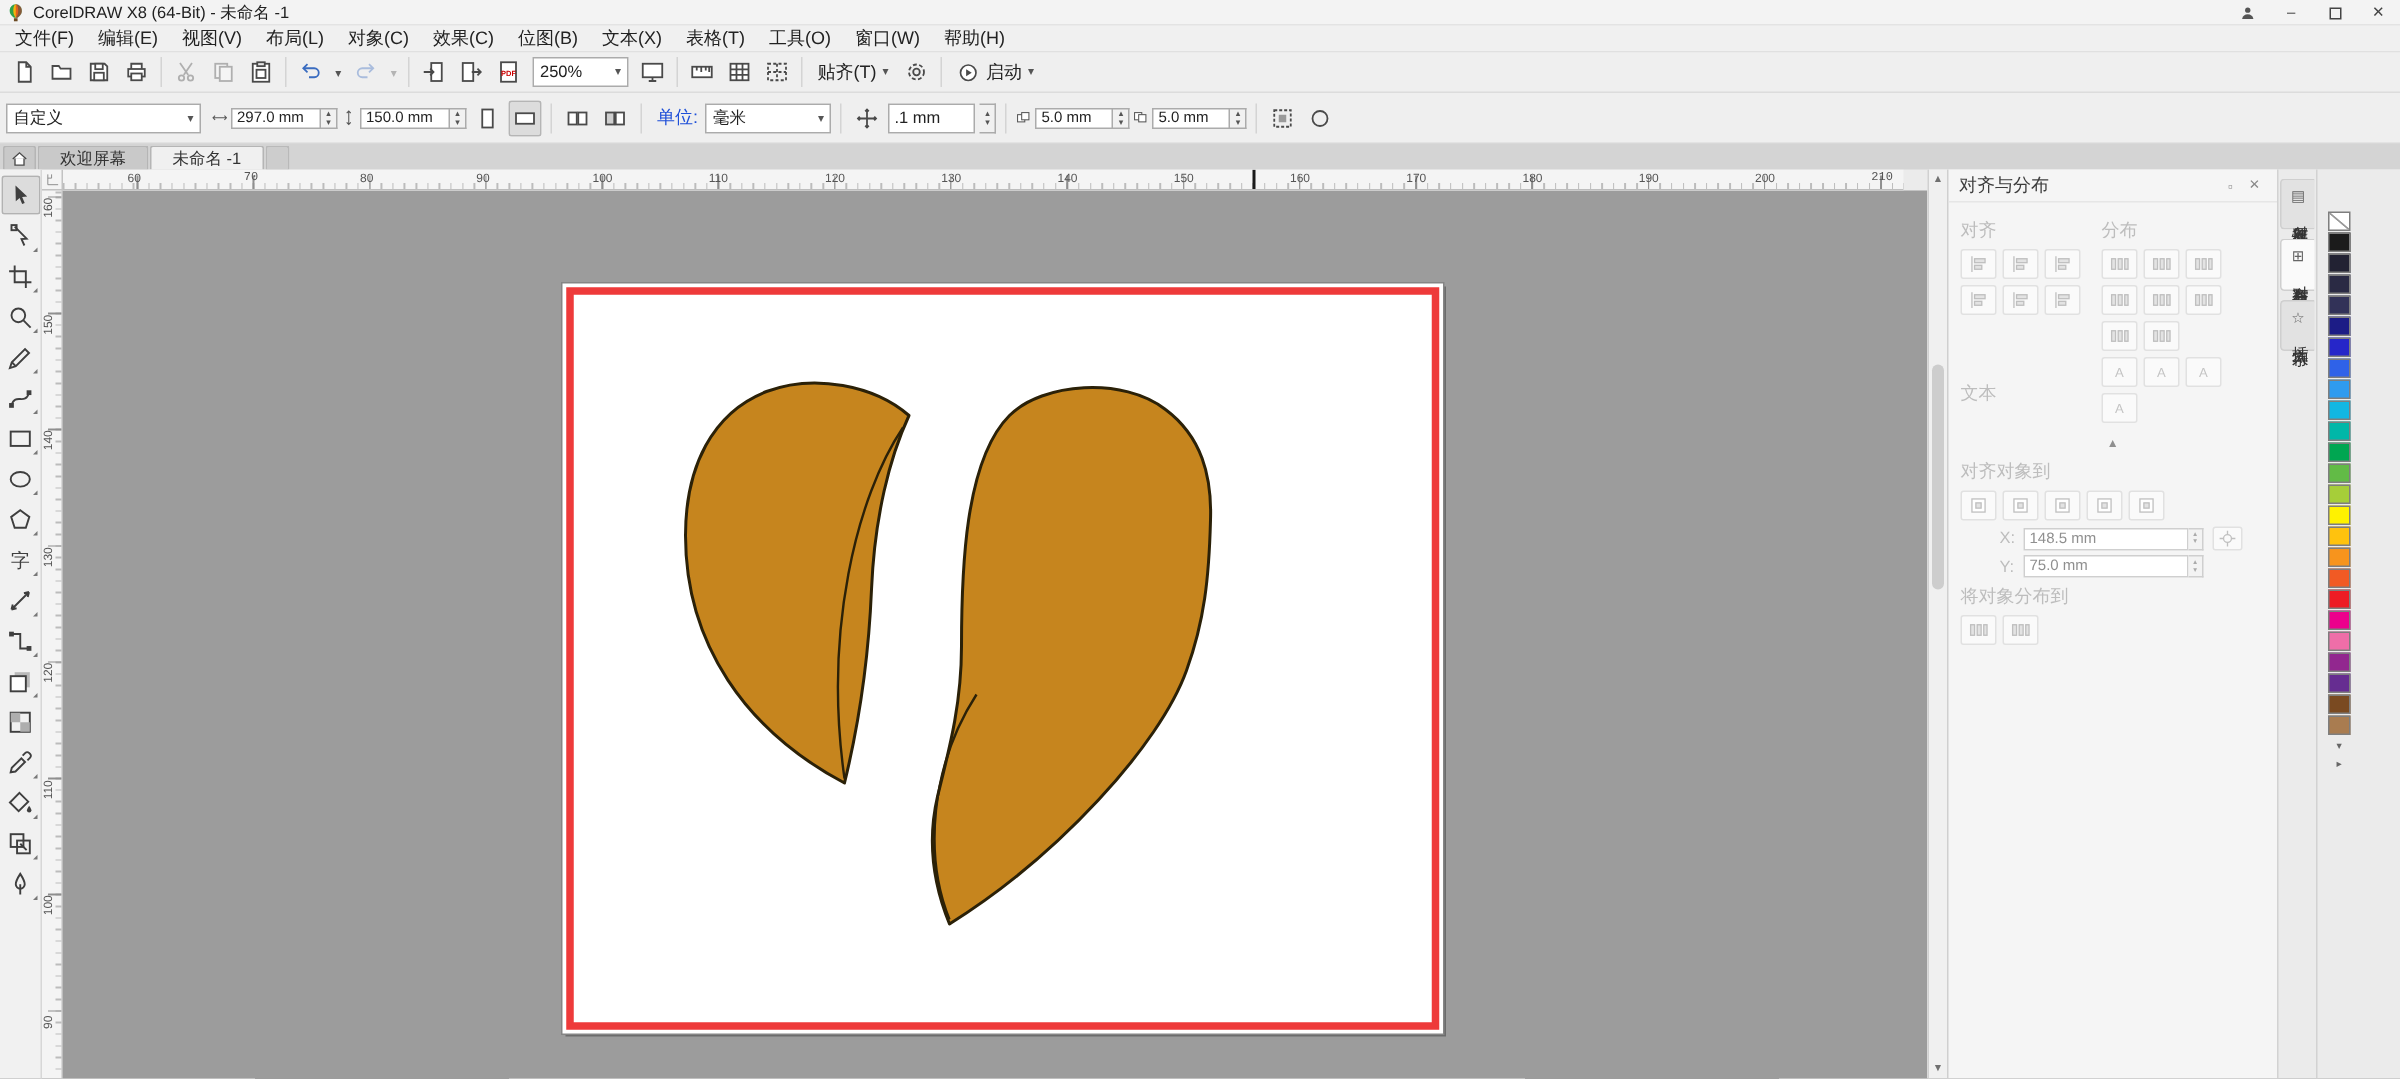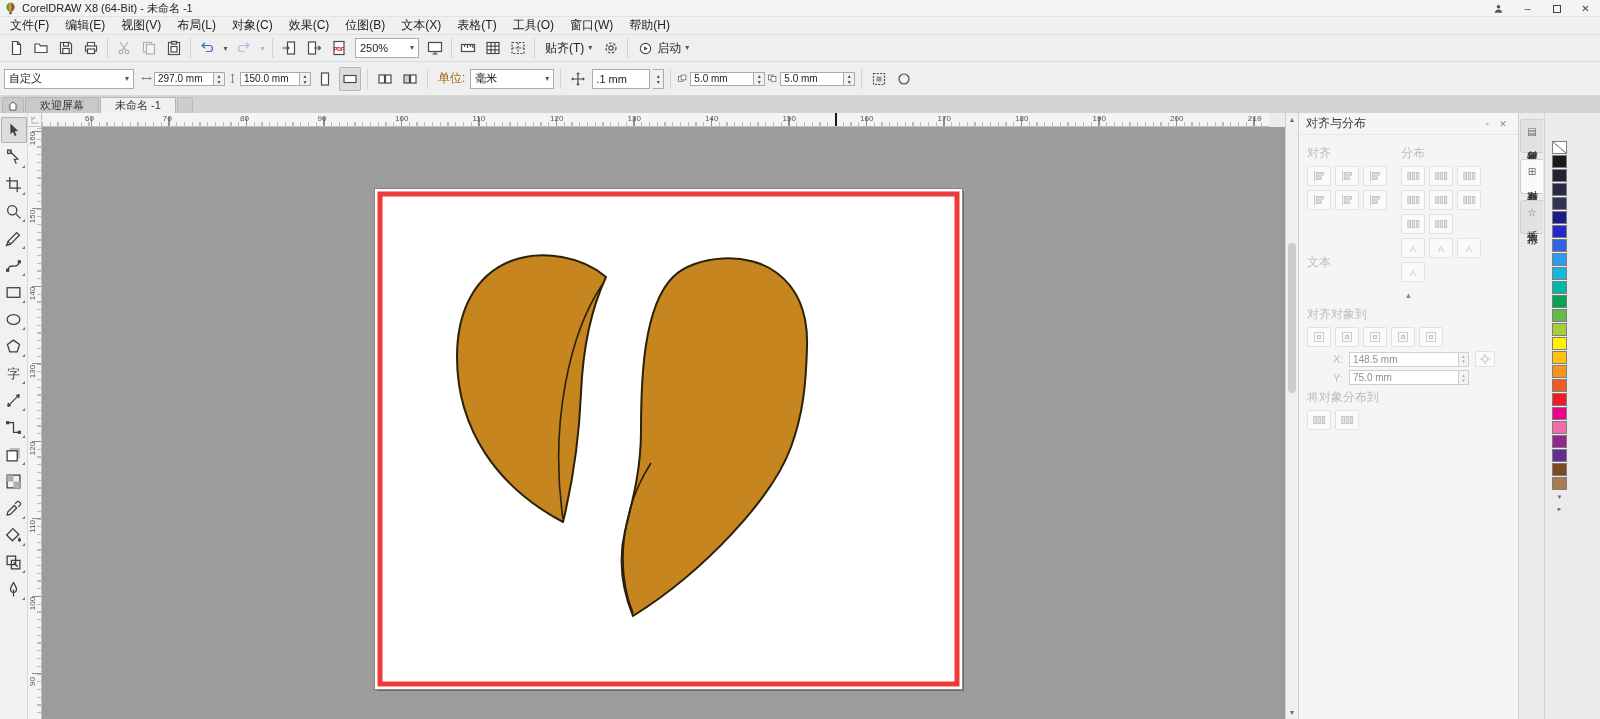--- a/index.html
+++ b/index.html
@@ -34,23 +34,23 @@
 
 
 .propbar{height:34px;background:#efefef;display:flex;align-items:center;border-bottom:1px solid #d8d8d8;padding-left:4px;gap:3px}
 .pb{width:22px;height:24px;display:flex;align-items:center;justify-content:center;border-radius:2px}
 .pb.active{background:#dcdcdc;box-shadow:inset 0 0 0 1px #b5b5b5}
 .preset{width:130px;height:20px;margin-right:4px}
 .stack2{display:flex;flex-direction:row;gap:2px}
 .numrow{display:flex;align-items:center;height:14px}
 .numrow svg{width:11px;height:11px;stroke:#555;fill:none;stroke-width:1;margin-right:2px}
 .numbox{width:60px;height:14px;border:1px solid #ababab;background:#fff;font-size:10px;padding:0 3px;font-family:inherit;color:#222}
-.numbox.short{width:64px}
+.numbox.short{width:52px}
 .spin{display:flex;flex-direction:column;width:11px;height:14px;border:1px solid #ababab;border-left:none;background:#f1f1f1;font-size:6px;line-height:6px;align-items:center;justify-content:center;color:#555}
-.unitlabel{font-size:12px;color:#a16207;margin:0 2px 0 4px}
+.unitlabel{font-size:12px;color:#1d4ed8;margin:0 2px 0 4px}
 .unitcombo{width:84px;height:20px}
 .nudgebox{height:20px;width:58px;border:1px solid #ababab;background:#fff;font-size:11px;padding:0 3px;font-family:inherit;color:#222}
 .spin20{height:20px}
 
 
 .tabbar{height:17px;background:#d4d4d4;display:flex;align-items:flex-end;padding-left:2px}
 .hometab{width:22px;height:16px;display:flex;align-items:center;justify-content:center;background:#c9c9c9;border:1px solid #b5b5b5;border-bottom:none;border-radius:2px 2px 0 0}
 .hometab svg{width:12px;height:12px;stroke:#4a4a4a;fill:none;stroke-width:1.2}
 .doctab{height:16px;display:flex;align-items:center;padding:0 14px;font-size:11px;color:#333;background:#c9c9c9;border:1px solid #b5b5b5;border-bottom:none;border-radius:2px 2px 0 0;margin-left:1px}
 .doctab.active{background:#f0f0f0}

